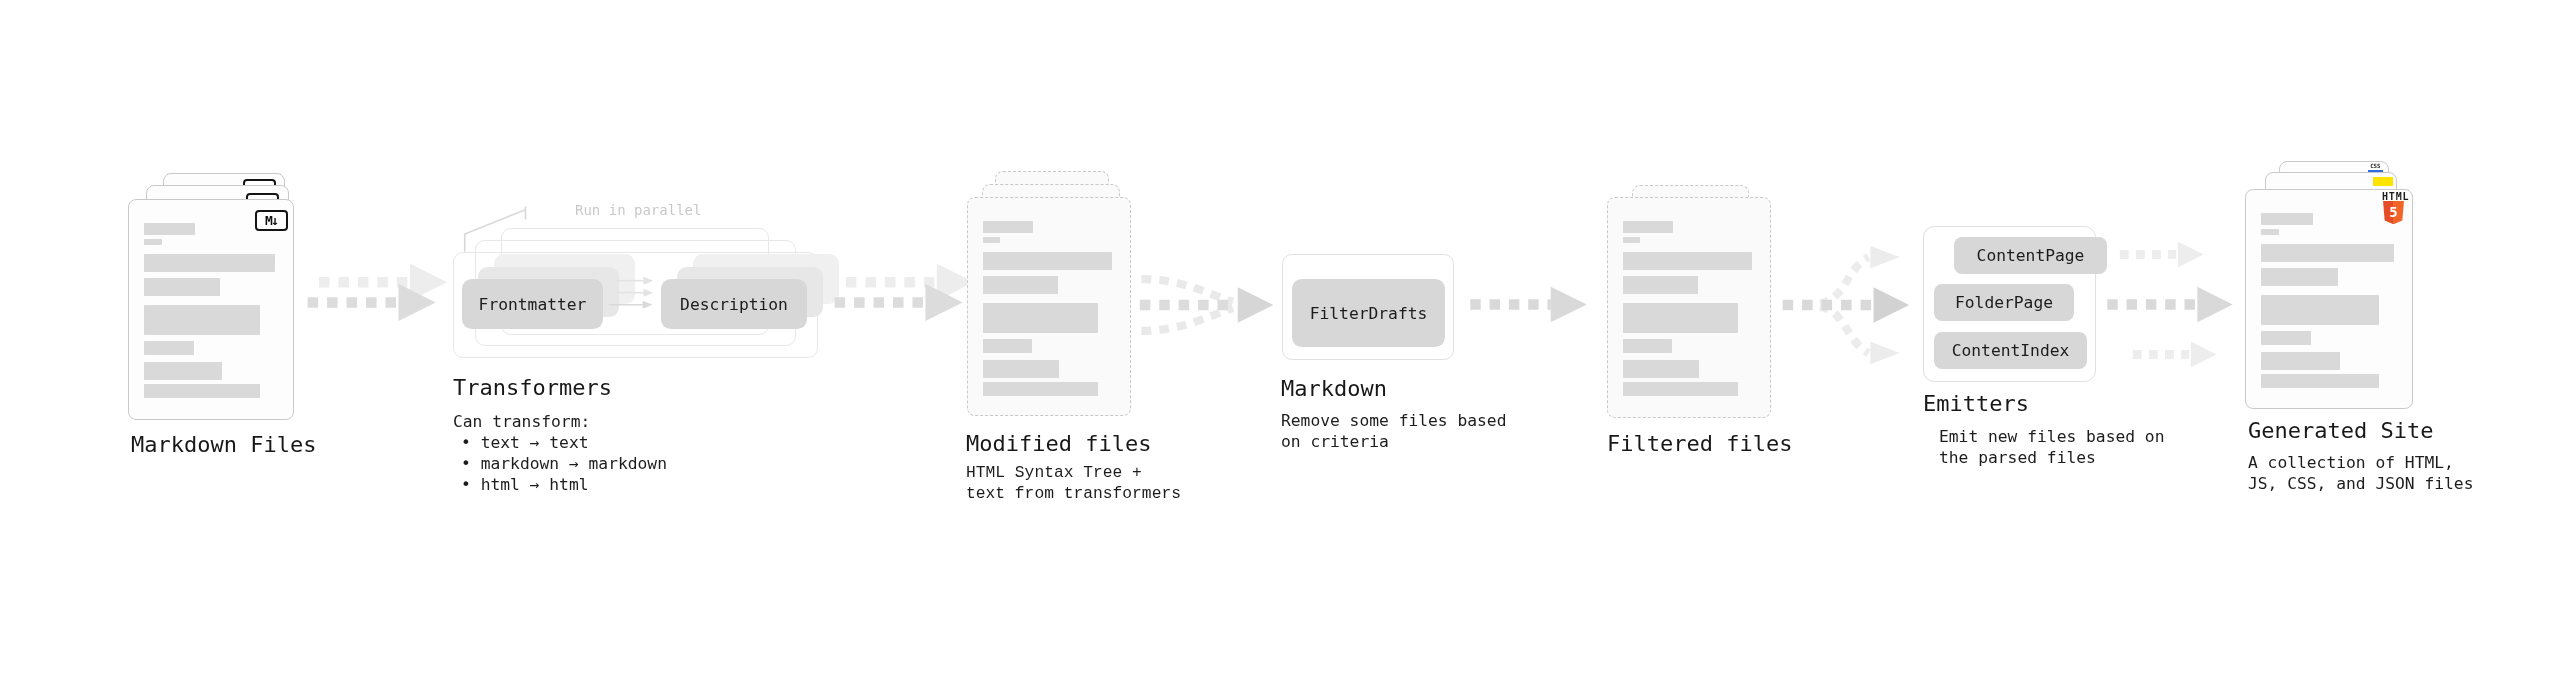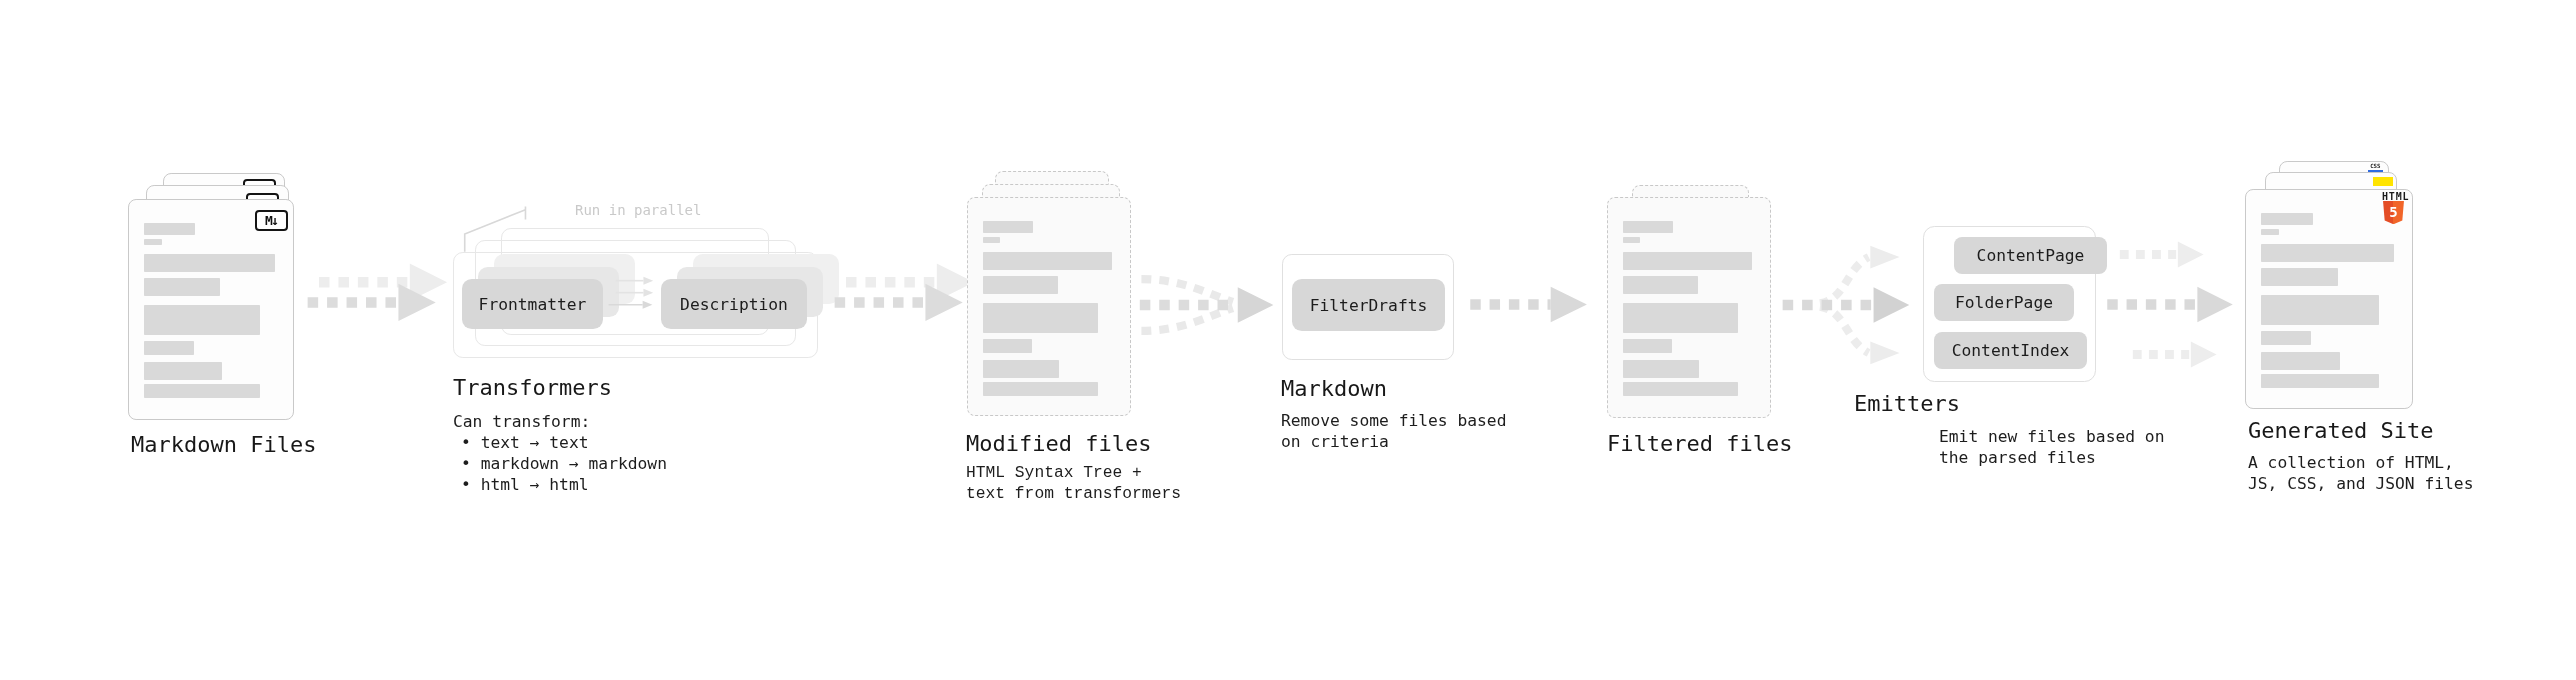--- a/index.html
+++ b/index.html
@@ -163,21 +163,21 @@
 
   <svg class="abs" style="left:1138px;top:271px;" width="138" height="68" viewBox="0 0 170 84">
     <path d="M4,10 C55,10 85,28 117,38" stroke="#e9e9e9" stroke-width="10" stroke-dasharray="12 10" fill="none"></path>
     <path d="M4,74 C55,74 85,56 117,46" stroke="#e9e9e9" stroke-width="10" stroke-dasharray="12 10" fill="none"></path>
     <line x1="2" y1="42" x2="121" y2="42" stroke="#dcdcdc" stroke-width="13" stroke-dasharray="13 11"></line>
     <polygon points="123,20 167,42 123,64" fill="#d6d6d6"></polygon>
   </svg>
 
   <div>
     <div class="frame solid" style="left:1282px;top:254px;width:172px;height:106px;"></div>
-    <div class="pill" style="left:1292px;top:279px;width:153px;height:52px;">FilterDrafts</div>
+    <div class="pill" style="left:1292px;top:279px;width:153px;height:68px;">FilterDrafts</div>
     <div class="caption" style="left:1281px;top:376px;">Markdown</div>
     <div class="body" style="left:1281px;top:410px;">
       <div>Remove some files based</div>
       <div>on criteria</div>
     </div>
   </div>
 
   <svg class="abs" style="left:1468px;top:286px;" width="122" height="37" viewBox="0 0 150 46">
     <line x1="2" y1="23" x2="102" y2="23" stroke="#d9d9d9" stroke-width="13" stroke-dasharray="13 11"></line>
     <polygon points="102,1 147,23 102,45" fill="#d9d9d9"></polygon>
@@ -207,21 +207,21 @@
     <polygon points="110,120 146,134 110,148" fill="#ececec"></polygon>
     <line x1="2" y1="75" x2="112" y2="75" stroke="#d9d9d9" stroke-width="13" stroke-dasharray="13 11"></line>
     <polygon points="114,53 158,75 114,97" fill="#d2d2d2"></polygon>
   </svg>
 
   <div>
     <div class="frame solid" style="left:1923px;top:226px;width:173px;height:156px;border-radius:11.4px;"></div>
     <div class="pill epill" style="left:1934px;top:237px;width:153px;height:37px;margin-left:20px;">ContentPage</div>
     <div class="pill epill" style="left:1934px;top:284px;width:140px;height:37px;">FolderPage</div>
     <div class="pill epill" style="left:1934px;top:332px;width:153px;height:37px;">ContentIndex</div>
-    <div class="caption" style="left:1854px;top:391px;">Emitters</div>
+    <div class="caption" style="left:1923px;top:391px;">Emitters</div>
     <div class="body" style="left:1923px;top:426px;margin-left:16px;">
       <div>Emit new files based on</div>
       <div>the parsed files</div>
     </div>
   </div>
 
   <svg class="abs" style="left:2118px;top:240px;" width="89" height="29" viewBox="0 0 110 36">
     <line x1="2" y1="18" x2="72" y2="18" stroke="#ededed" stroke-width="11" stroke-dasharray="11 9"></line>
     <polygon points="74,2 106,18 74,34" fill="#ededed"></polygon>
   </svg>

